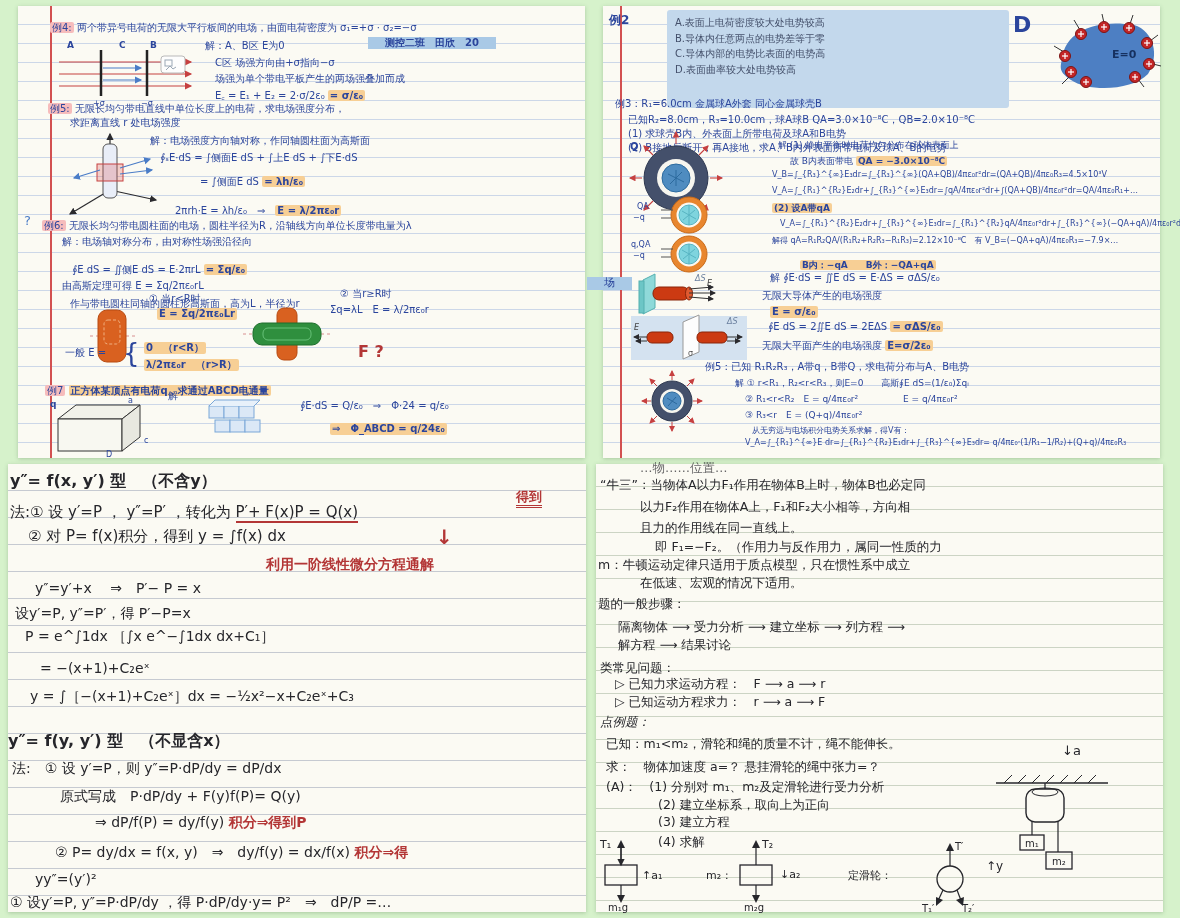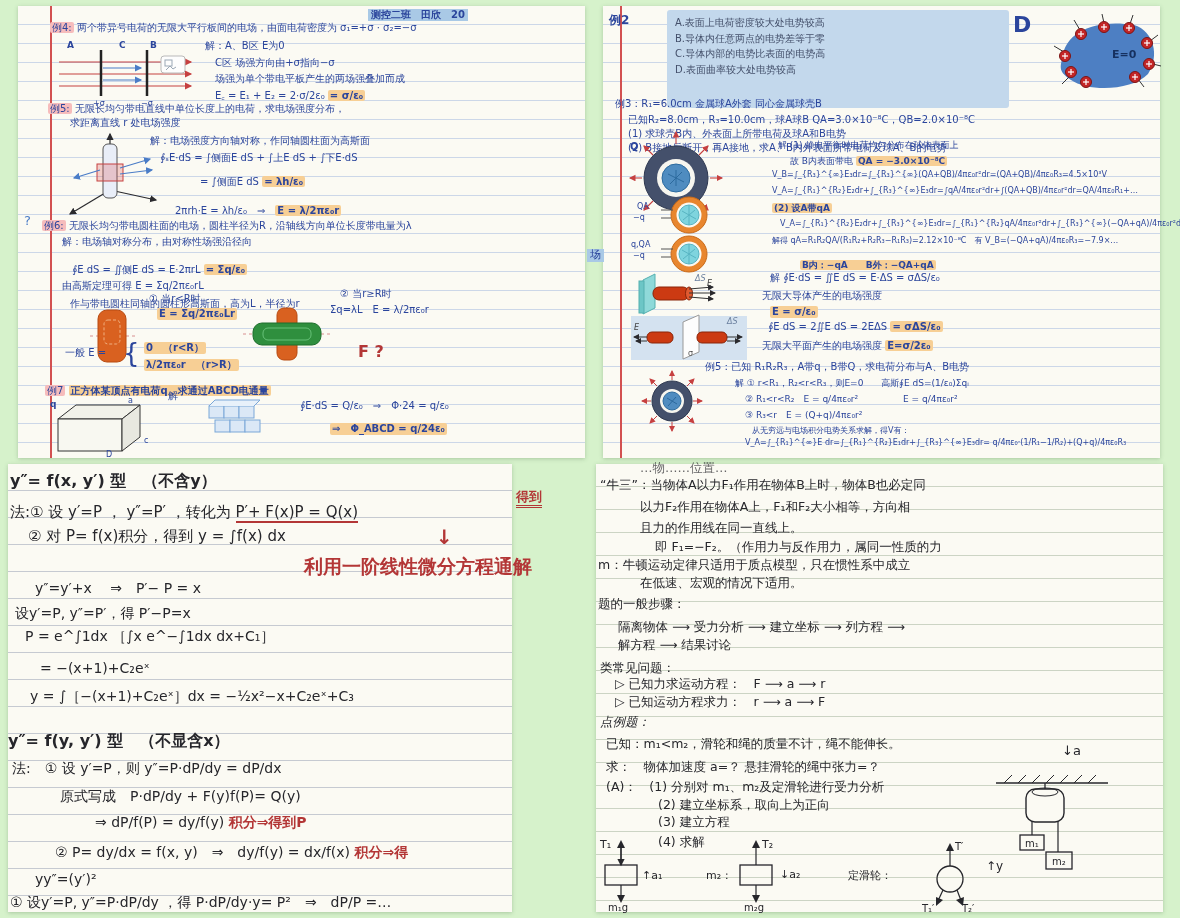--- a/index.html
+++ b/index.html
@@ -10,21 +10,21 @@
   .rule27{background-image:repeating-linear-gradient(to bottom,transparent 0,transparent 26px,#c6cad1 26px,#c6cad1 27px);}
   .rule23{background-image:repeating-linear-gradient(to bottom,transparent 0,transparent 22px,#ccd4c4 22px,#ccd4c4 23px);}
   .margin-red{position:absolute;top:0;bottom:0;width:2px;background:#d25050;}
   .ln{position:absolute;white-space:nowrap;line-height:1.15;}
   .hw{color:#2b459c;font-size:10px;}
   .hws{color:#2b459c;font-size:9px;}
   .hwxs{color:#2b459c;font-size:8px;}
   .red{color:#b33636;}
   .hl-o{background:#f7cf95;padding:0 2px;border-radius:2px;font-weight:bold;}
   .hl-p{background:#f6bcbc;padding:0 2px;border-radius:2px;}
-  .hl-b{background:#a9c9e6;padding:0 3px;}
+  .hl-b{background:#a9c9e6;padding:0 17px;margin-top:28px;}
   .bl-l{font-size:14px;color:#26262b;}
   .br-l{font-size:12.5px;color:#26262b;}
   .u-red{border-bottom:2px solid #b33636;}
   .uu-red{border-bottom:3px double #b33636;}
   .pbox{position:absolute;background:#c3d8ec;border-radius:3px;padding:5px 8px;}
   .pbox .q{font-size:11px;font-weight:bold;color:#38404e;margin-bottom:2px;}
   .pbox .opt{font-size:10px;color:#44506b;line-height:1.55;}
   svg{position:absolute;overflow:visible;}
   svg text{font-family:"DejaVu Sans",sans-serif;}
 </style>
@@ -318,27 +318,27 @@
     <path d="M28,30 l10,6 M29,38 l8,-9" stroke="#2c6a9e" stroke-width="1"></path>
   </svg>
 
   <div class="ln hws" style="left:132px;top:372px;">解 ① r&lt;R₁，R₂&lt;r&lt;R₃，则E=0　　高斯∮E dS=(1/ε₀)Σqᵢ</div>
   <div class="ln hws" style="left:142px;top:388px;">② R₁&lt;r&lt;R₂　E = q/4πε₀r²　　　　　E = q/4πε₀r²</div>
   <div class="ln hws" style="left:142px;top:404px;">③ R₃&lt;r　E = (Q+q)/4πε₀r²</div>
   <div class="ln hwxs" style="left:149px;top:420px;">从无穷远与电场积分电势关系求解，得V有：</div>
   <div class="ln hwxs" style="left:142px;top:432px;">V_A=∫_{R₁}^{∞}E dr=∫_{R₁}^{R₂}E₁dr+∫_{R₃}^{∞}E₃dr= q/4πε₀·(1/R₁−1/R₂)+(Q+q)/4πε₀R₃</div>
 </div>
 
-<div class="pg rule27" style="left:8px;top:464px;width:504px;height:448px;">
+<div class="pg rule27" style="left:8px;top:464px;width:578px;height:448px;">
   <div class="ln bl-l red" style="left:2px;top:8px;font-size:16px;font-weight:bold;">y″= f(x, y′) 型　（不含y）</div>
   <div class="ln bl-l" style="left:2px;top:40px;font-size:15px;"><span>法:① 设 y′=P ， y″=P′ ，转化为 </span><span class="u-red">P′+ F(x)P = Q(x)</span></div>
   <div class="ln red uu-red" style="left:508px;top:26px;font-size:13px;font-weight:bold;">得到</div>
   <div class="ln bl-l" style="left:20px;top:64px;font-size:15px;">② 对 P= f(x)积分，得到 y = ∫f(x) dx</div>
   <div class="ln red" style="left:428px;top:62px;font-size:20px;font-weight:bold;">↓</div>
-  <div class="ln red" style="left:258px;top:92px;font-size:19px;font-weight:bold;margin-left:38px;">利用一阶线性微分方程通解</div>
+  <div class="ln red" style="left:258px;top:92px;font-size:14px;font-weight:bold;">利用一阶线性微分方程通解</div>
   <div class="ln bl-l" style="left:27px;top:116px;">y″=y′+x 　⇒　P′− P = x</div>
   <div class="ln bl-l" style="left:7px;top:141px;">设y′=P, y″=P′，得 P′−P=x</div>
   <div class="ln bl-l" style="left:17px;top:164px;">P = e^∫1dx ［∫x e^−∫1dx dx+C₁］</div>
   <div class="ln bl-l" style="left:32px;top:196px;">= −(x+1)+C₂eˣ</div>
   <div class="ln bl-l" style="left:22px;top:224px;">y = ∫［−(x+1)+C₂eˣ］dx = −½x²−x+C₂eˣ+C₃</div>
   <div class="ln bl-l red" style="left:0px;top:268px;font-size:16px;font-weight:bold;">y″= f(y, y′) 型　（不显含x）</div>
   <div class="ln bl-l" style="left:4px;top:296px;">法:　① 设 y′=P，则 y″=P·dP/dy = dP/dx</div>
   <div class="ln bl-l" style="left:52px;top:324px;">原式写成　P·dP/dy + F(y)f(P)= Q(y)</div>
   <div class="ln bl-l" style="left:87px;top:350px;"><span>⇒ dP/f(P) = dy/f(y) </span><span class="red" style="font-weight:bold;margin-top:22px;">积分⇒得到P</span></div>
   <div class="ln bl-l" style="left:47px;top:380px;"><span>② P= dy/dx = f(x, y)　⇒　dy/f(y) = dx/f(x) </span><span class="red" style="font-weight:bold;">积分⇒得</span></div>

